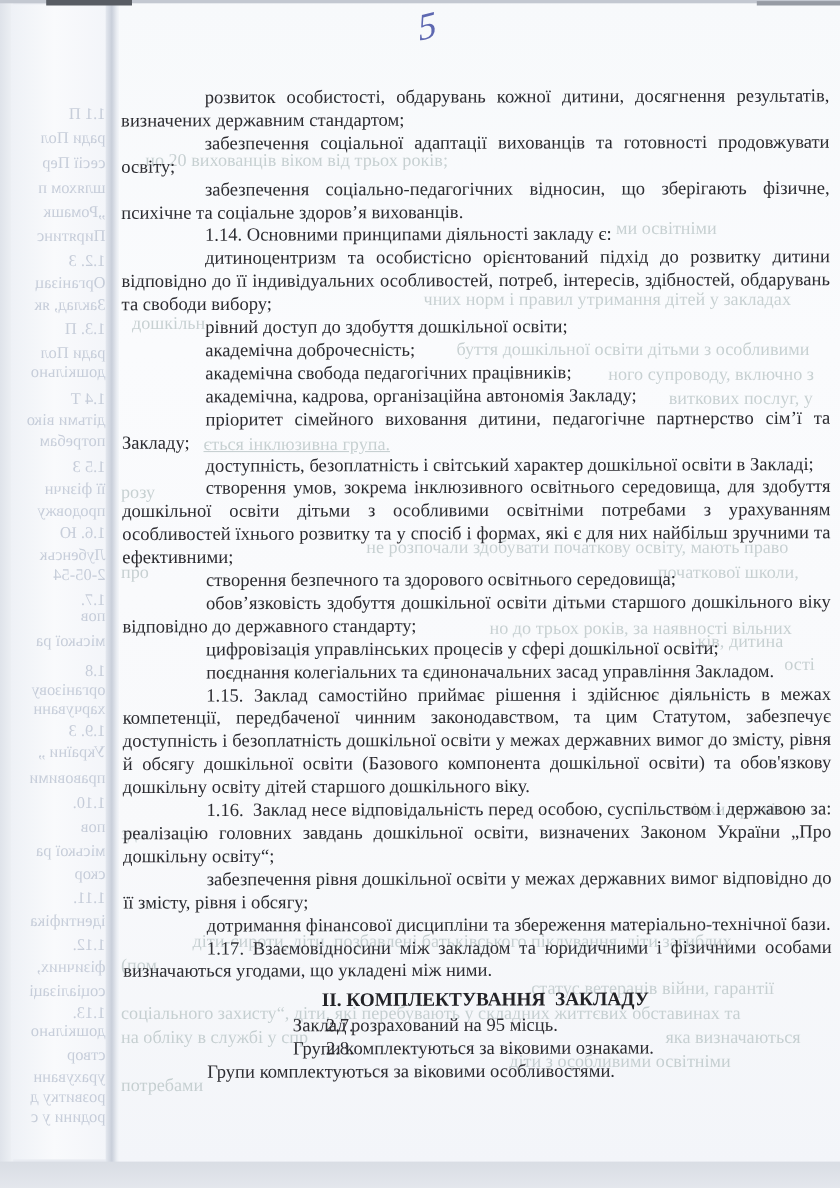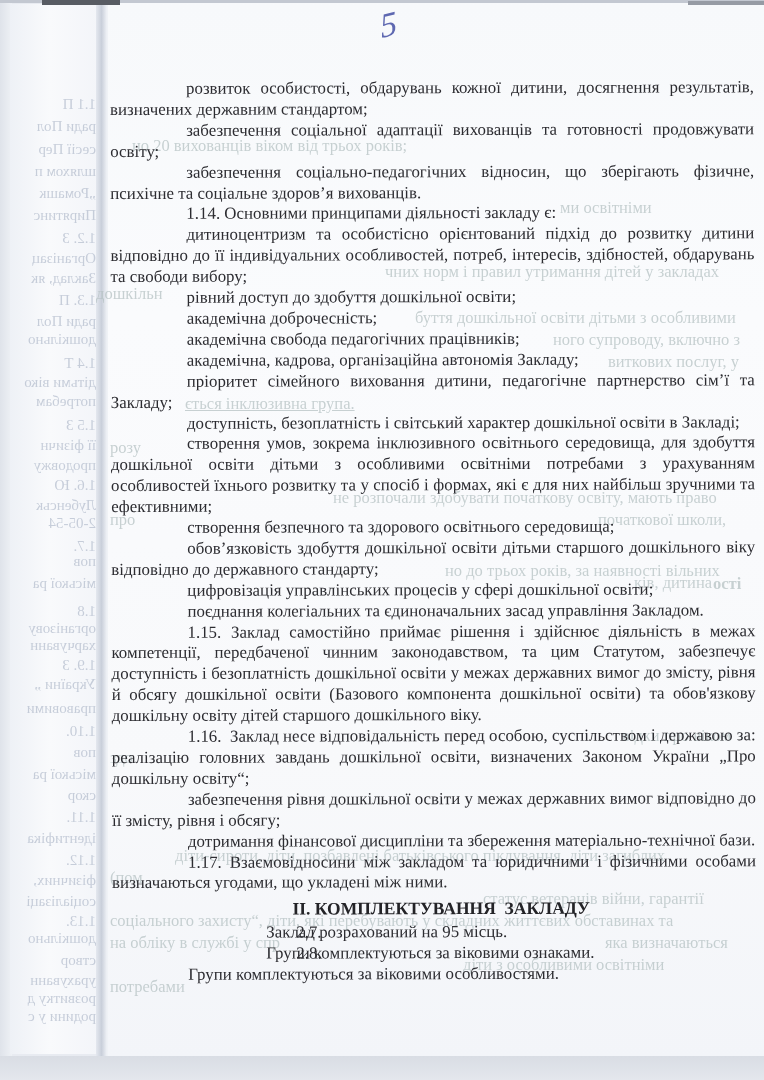--- a/index.html
+++ b/index.html
@@ -107,32 +107,32 @@
 <div class="top-line"></div>
 <div class="top-mark-dark"></div>
 <div class="top-mark-right"></div>
 
 <div class="pagenum">5</div>
 
 <div id="ghost-layer">
     <div class="ghost" style="left: 120px; top: 136px; margin-left: 12px;">но 20 вихованців віком від трьох років;</div>
     <div class="ghost" style="left: 560px; top: 198px;">ми освітніми</div>
     <div class="ghost" style="left: 385px; top: 262px;">чних норм і правил утримання дітей у закладах</div>
-    <div class="ghost" style="left: 96px; top: 284px;">дошкільн</div>
+    <div class="ghost" style="left: 120px; top: 284px;">дошкільн</div>
     <div class="ghost" style="left: 415px; top: 308px;">буття дошкільної освіти дітьми з особливими</div>
     <div class="ghost" style="left: 553px; top: 330px;">ного супроводу, включно з</div>
     <div class="ghost" style="left: 608px; top: 352px;">виткових послуг, у</div>
     <div class="ghost" style="left: 185px; top: 394px; text-decoration: underline;">ється інклюзивна група.</div>
     <div class="ghost" style="left: 110px; top: 438px;">розу</div>
     <div class="ghost" style="left: 333px; top: 488px;">не розпочали здобувати початкову освіту, мають право</div>
     <div class="ghost" style="left: 110px; top: 510px;">про</div>
     <div class="ghost" style="left: 598px; top: 510px;">початкової школи,</div>
     <div class="ghost" style="left: 445px; top: 551px; margin-top: 10px;">но до трьох років, за наявності вільних</div>
     <div class="ghost" style="left: 634px; top: 573px;">ків, дитина</div>
-    <div class="ghost" style="left: 713px; top: 574px; font-weight: bold;">ості</div>
+    <div class="ghost" style="left: 713px; top: 594px;">ості</div>
     <div class="ghost" style="left: 622px; top: 726px;">відки про віком</div>
     <div class="ghost" style="left: 110px; top: 748px; text-align: center;">здо</div>
     <div class="ghost" style="left: 175px; top: 846px;">діти-сироти, діти, позбавлені батьківського піклування, діти загиблих</div>
     <div class="ghost" style="left: 110px; top: 868px;">(пом</div>
     <div class="ghost" style="left: 483px; top: 889px;">статус ветеранів війни, гарантії</div>
     <div class="ghost" style="left: 110px; top: 911px;">соціального захисту“, діти, які перебувають у складних життєвих обставинах та</div>
     <div class="ghost" style="left: 110px; top: 933px;">на обліку в службі у спр</div>
     <div class="ghost" style="left: 605px; top: 933px;">яка визначаються</div>
     <div class="ghost" style="left: 463px; top: 955px;">діти з особливими освітніми</div>
     <div class="ghost" style="left: 110px; top: 977px;">потребами</div>

